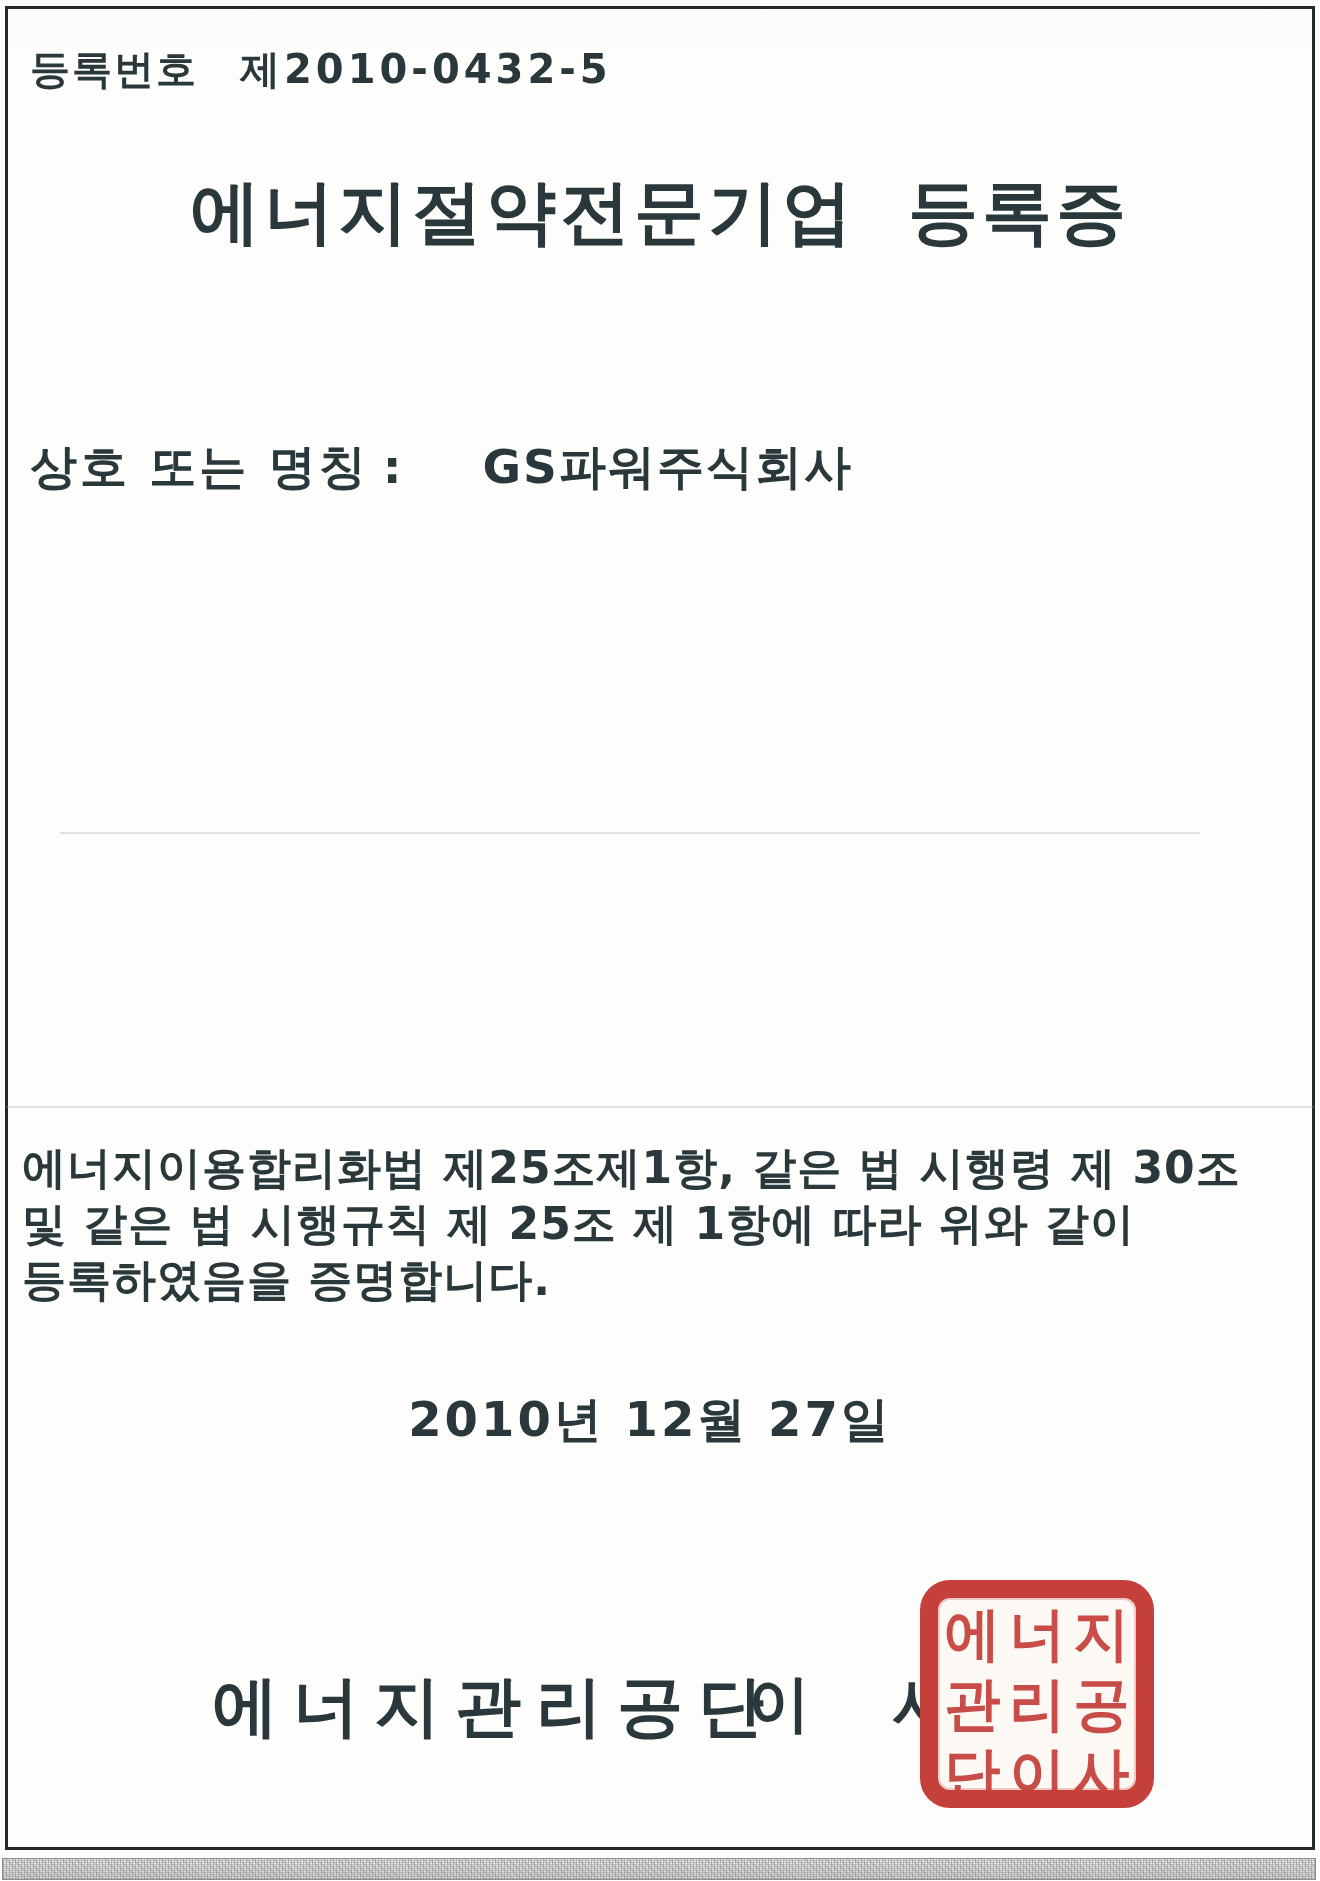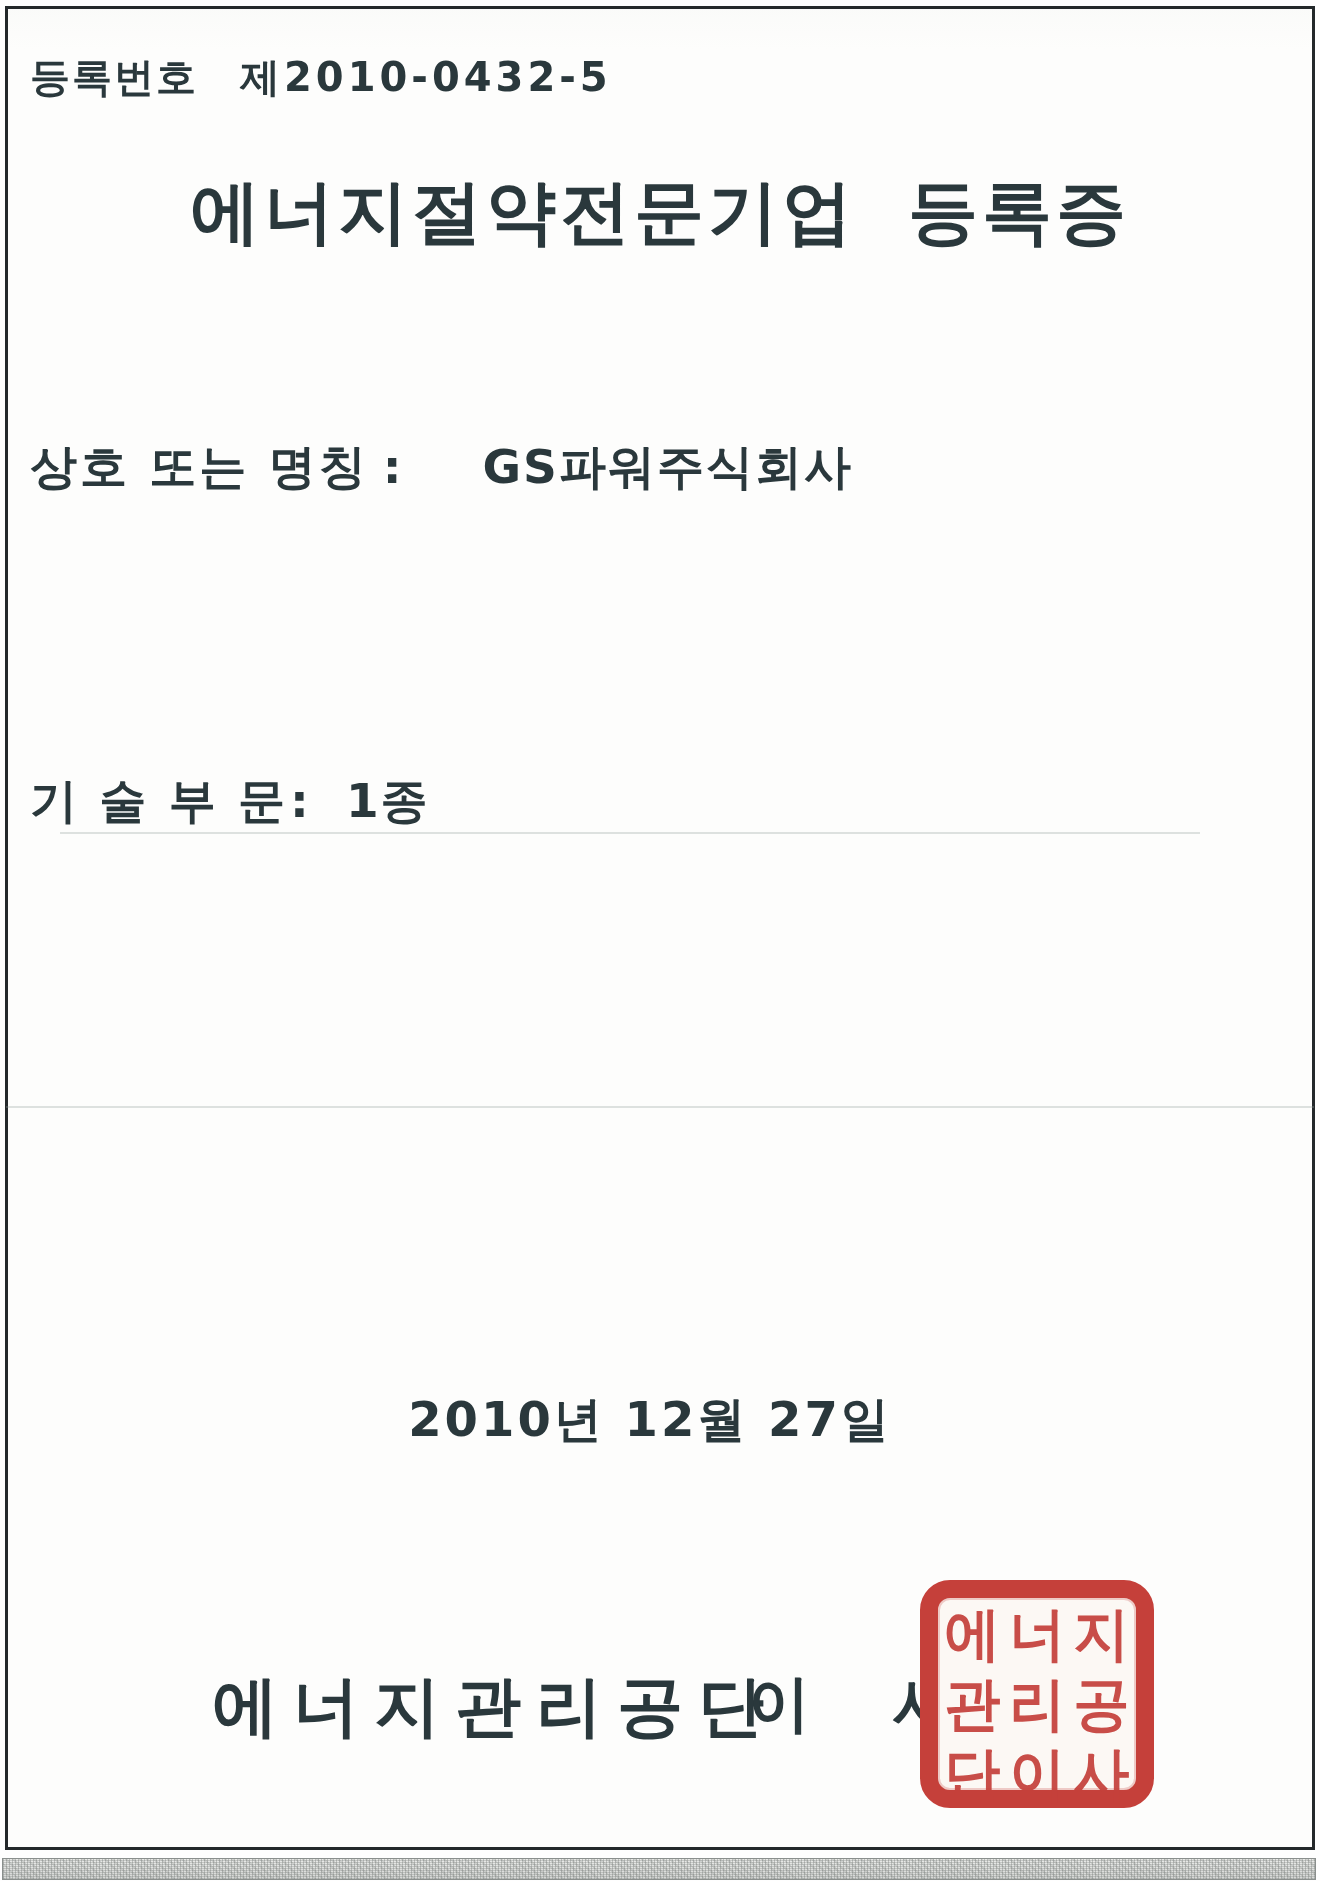--- a/index.html
+++ b/index.html
@@ -21,21 +21,21 @@
     position: absolute;
     left: 5px; top: 6px;
     width: 1304px; height: 1838px;
     border: 3px solid #23282a;
     background:
       linear-gradient(180deg, rgba(245,246,244,0.35), rgba(255,255,255,0) 40px),
       #fdfdfc;
   }
   .txt { position: absolute; font-weight: bold; color: #2a383c; white-space: nowrap; }
 
-  .reg-line { left: 30px; top: 42px; font-size: 40px; letter-spacing: 2px; margin-top: 8px; }
+  .reg-line { left: 30px; top: 42px; font-size: 40px; letter-spacing: 2px; }
   .reg-line .num { margin-left: 42px; letter-spacing: 4px; }
 
   .cert-title {
     left: 0; top: 166px; width: 1320px;
     text-align: center; font-size: 70px; letter-spacing: 4px;
   }
   .cert-title .suffix { margin-left: 52px; }
 
   .field { left: 30px; font-size: 47px; letter-spacing: 3px; }
   .field .colon { margin-left: 14px; }
@@ -121,27 +121,29 @@
 
   <div class="txt field field-1">
     <span>상호 또는 명칭</span><span class="colon">:</span><span class="value">GS파워주식회사</span>
   </div>
 
   <div class="txt cert-title">
     <span>에너지절약전문기업</span><span class="suffix">등록증</span>
   </div>
 
 
-  <div class="txt field field-3">
-    <span>기 술 부 문</span><span class="colon">:</span><span class="value">1종</span>
-  </div>
 
 
   <div class="artifact-line artifact-1"></div>
 
+  <div class="body-par">
+    <div class="line">에너지이용합리화법 제25조제1항, 같은 법 시행령 제 30조</div>
+    <div class="line">및 같은 법 시행규칙 제 25조 제 1항에 따라 위와 같이</div>
+    <div class="line">등록하였음을  증명합니다.</div>
+  </div>
 
   <div class="artifact-line artifact-2"></div>
 
   <div class="txt issue-date">2010년 12월 27일</div>
 
   <div class="seal">
     <div class="seal-grid">
       <span>에</span>
       <span>너</span>
       <span>지</span>

